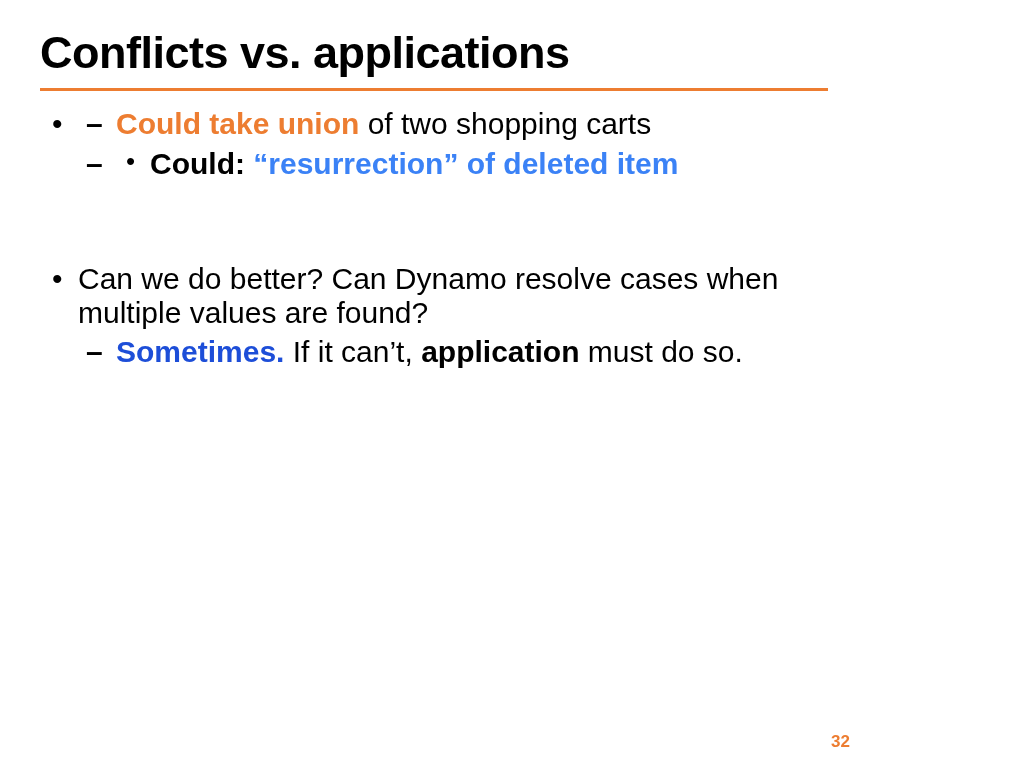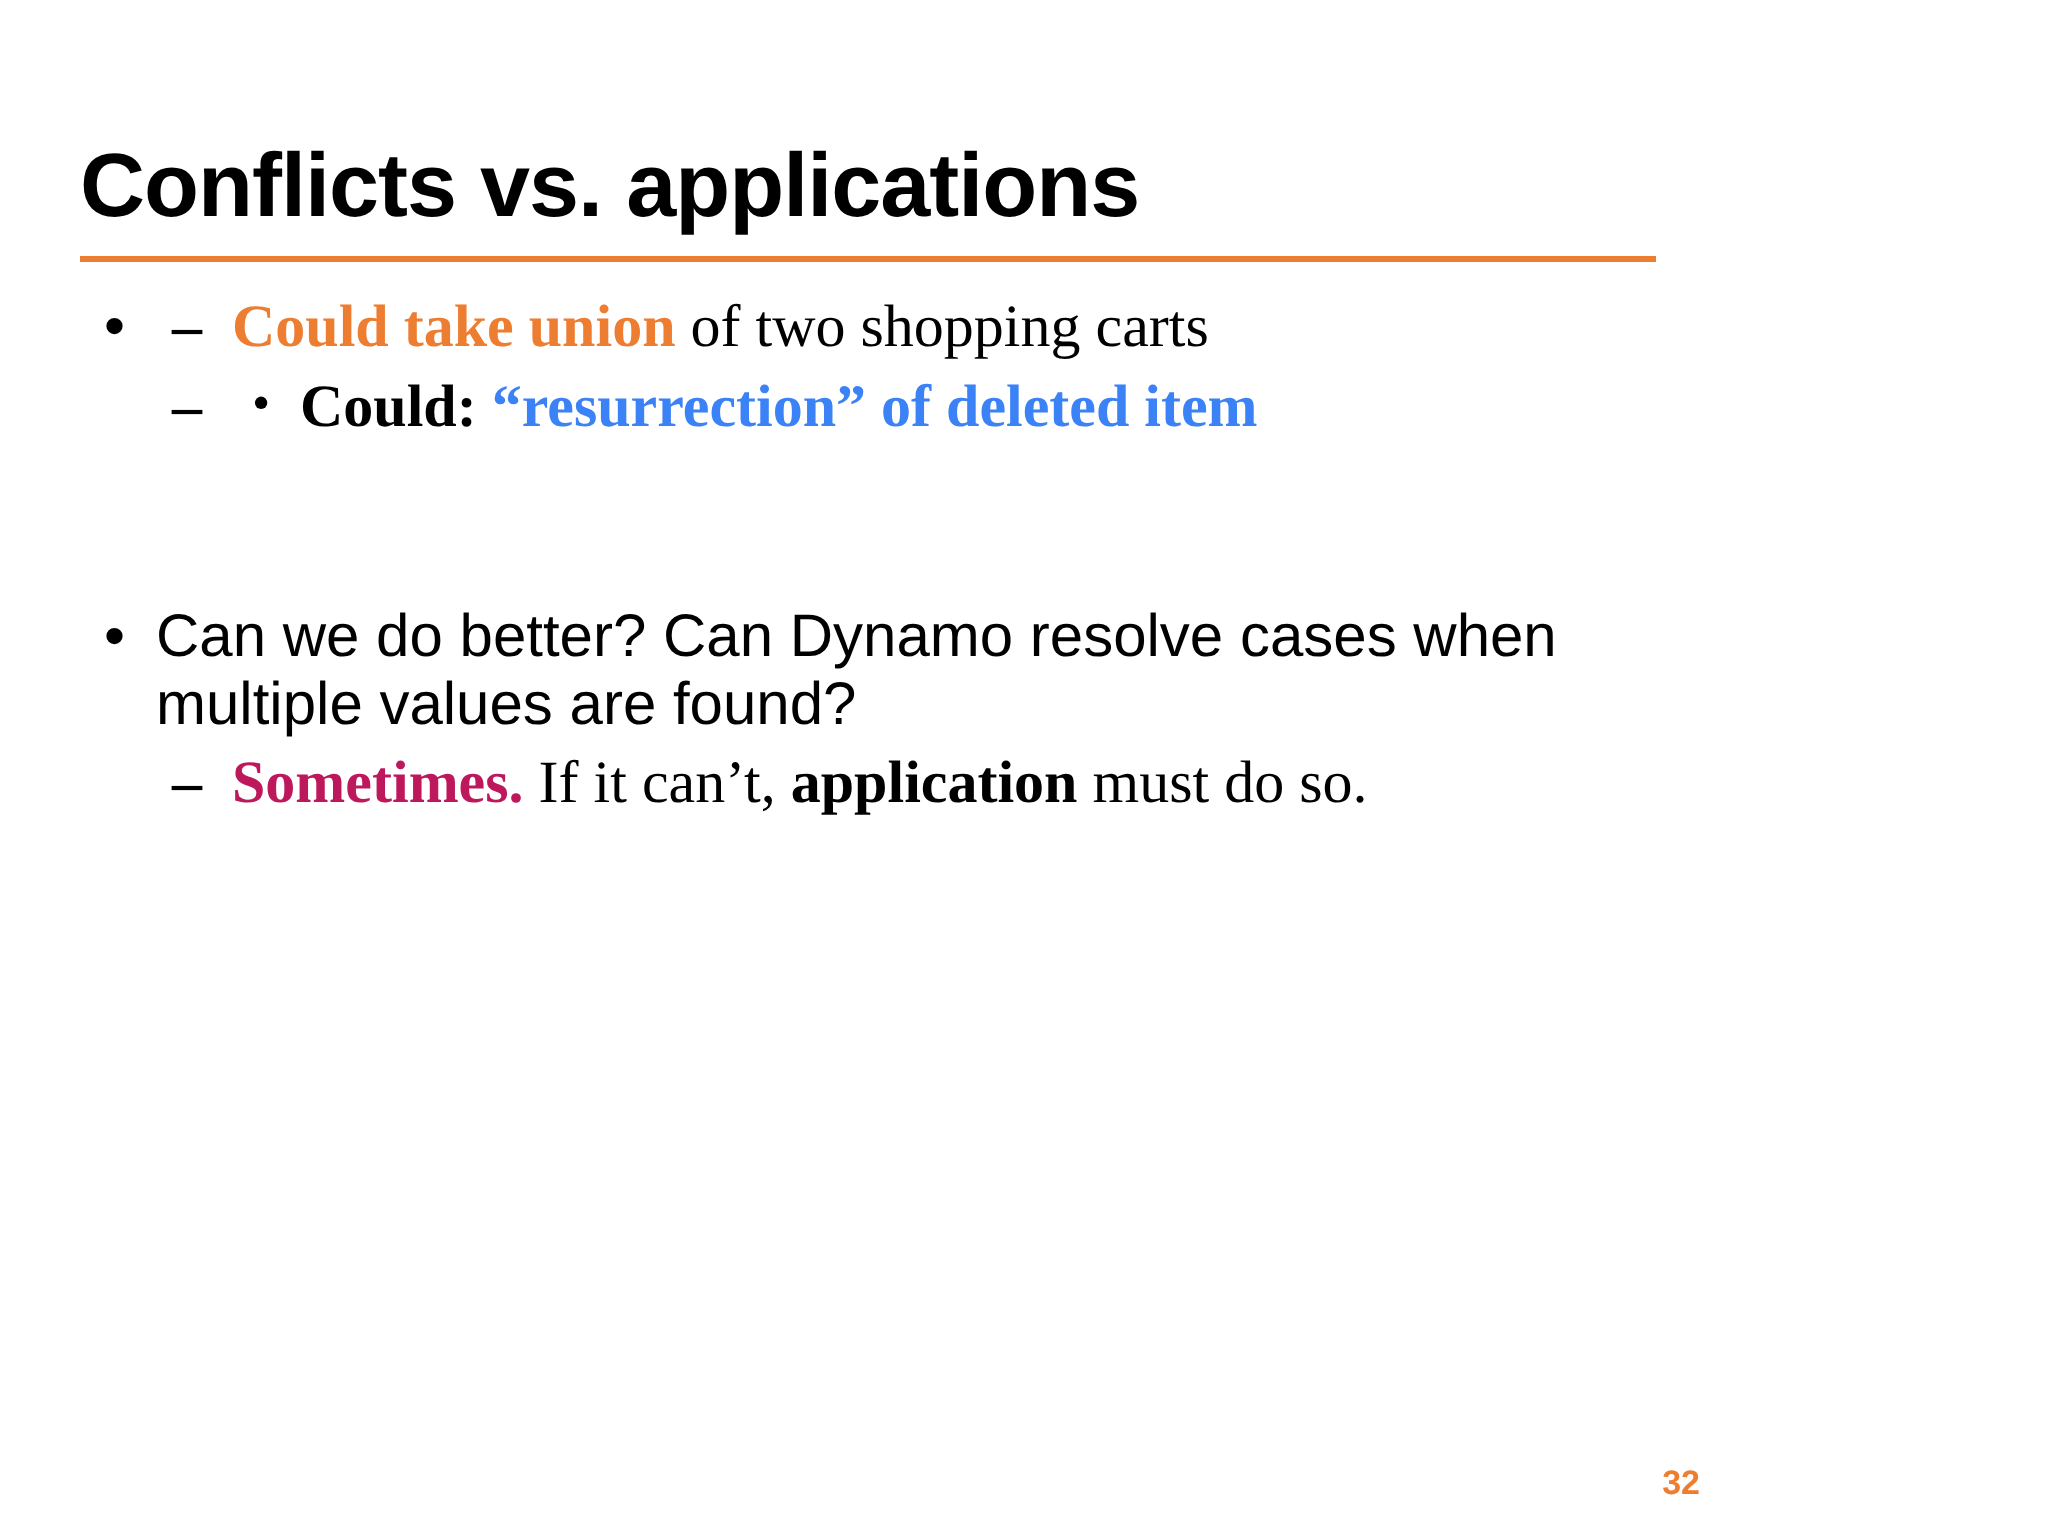--- a/index.html
+++ b/index.html
@@ -10,21 +10,21 @@
     background: #ffffff;
     font-family: Arial, Helvetica, sans-serif;
     color: #000000;
     overflow: hidden;
   }
   .slide {
     position: relative;
     width: 868px;
     height: 768px;
     box-sizing: border-box;
-    padding: 68px 40px 40px 40px;
+    padding: 28px 40px 40px 40px;
   }
   .title {
     font-size: 45px;
     font-weight: bold;
     letter-spacing: -0.5px;
     margin: 0 0 10px 0;
     padding: 0;
     line-height: 1.1;
   }
   .title-rule {
@@ -56,21 +56,20 @@
     list-style: none;
     margin: 4px 0 0 0;
     padding: 0;
   }
   ul.lvl2 > li {
     position: relative;
     padding-left: 38px;
     font-size: 30px;
     line-height: 1.15;
     margin: 0 0 6px 0;
-    font-family: Liberation Serif, serif;
   }
   ul.lvl2 > li::before {
     content: "–";
     position: absolute;
     left: 8px;
     top: 0;
     font-size: 30px;
     font-weight: bold;
   }
   ul.lvl3 {
@@ -87,21 +86,21 @@
   }
   ul.lvl3 > li::before {
     content: "•";
     position: absolute;
     left: 10px;
     top: 0;
     font-size: 26px;
   }
   .orange { color: #ed7d31; font-weight: bold; }
   .red { color: #3b82f6; font-weight: bold; }
-  .olive { color: #be185d; font-weight: bold; text-align: center; }
+  .olive { color: #1d4ed8; font-weight: bold; text-align: center; }
   .bold { font-weight: bold; }
   .gap {
     height: 70px;
   }
   .page-number {
     position: absolute;
     right: 18px;
     bottom: 16px;
     color: #ed7d31;
     font-weight: bold;

